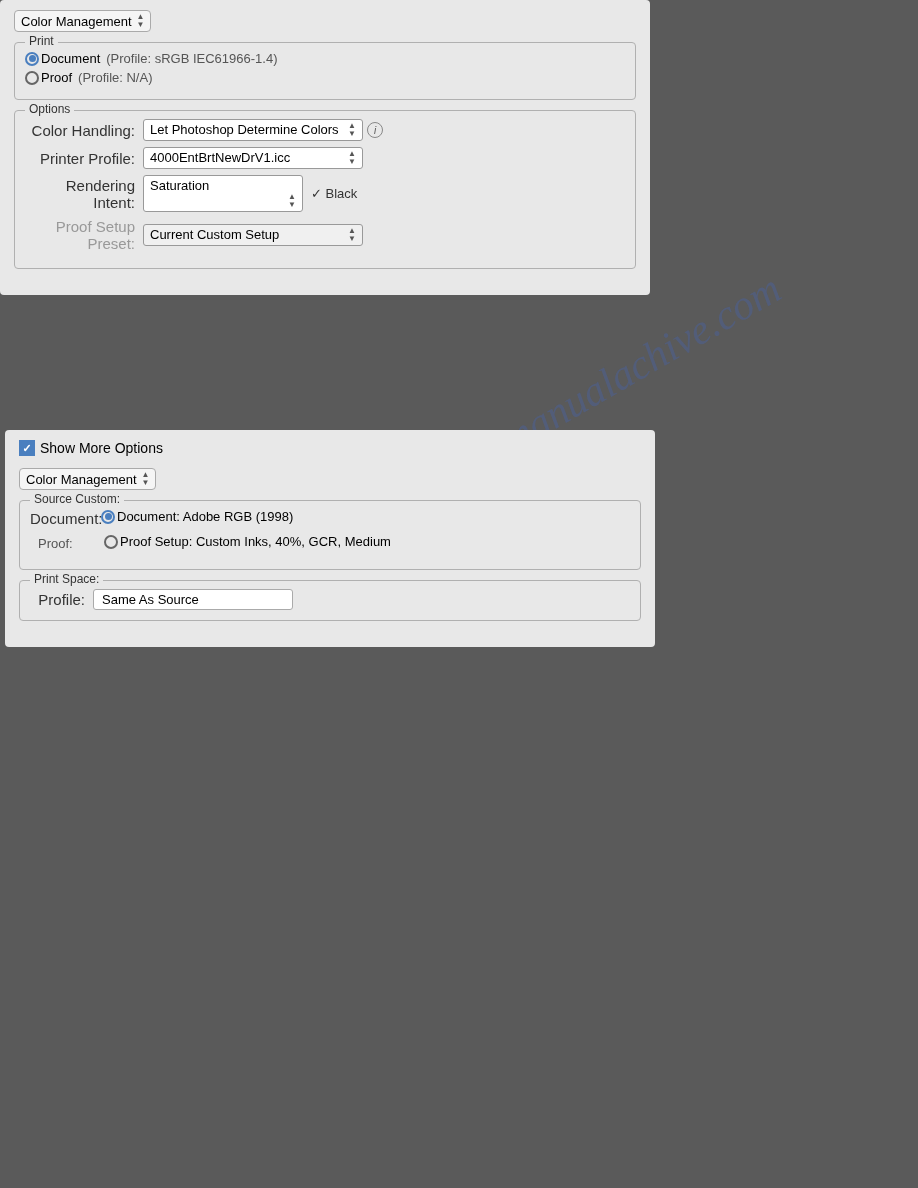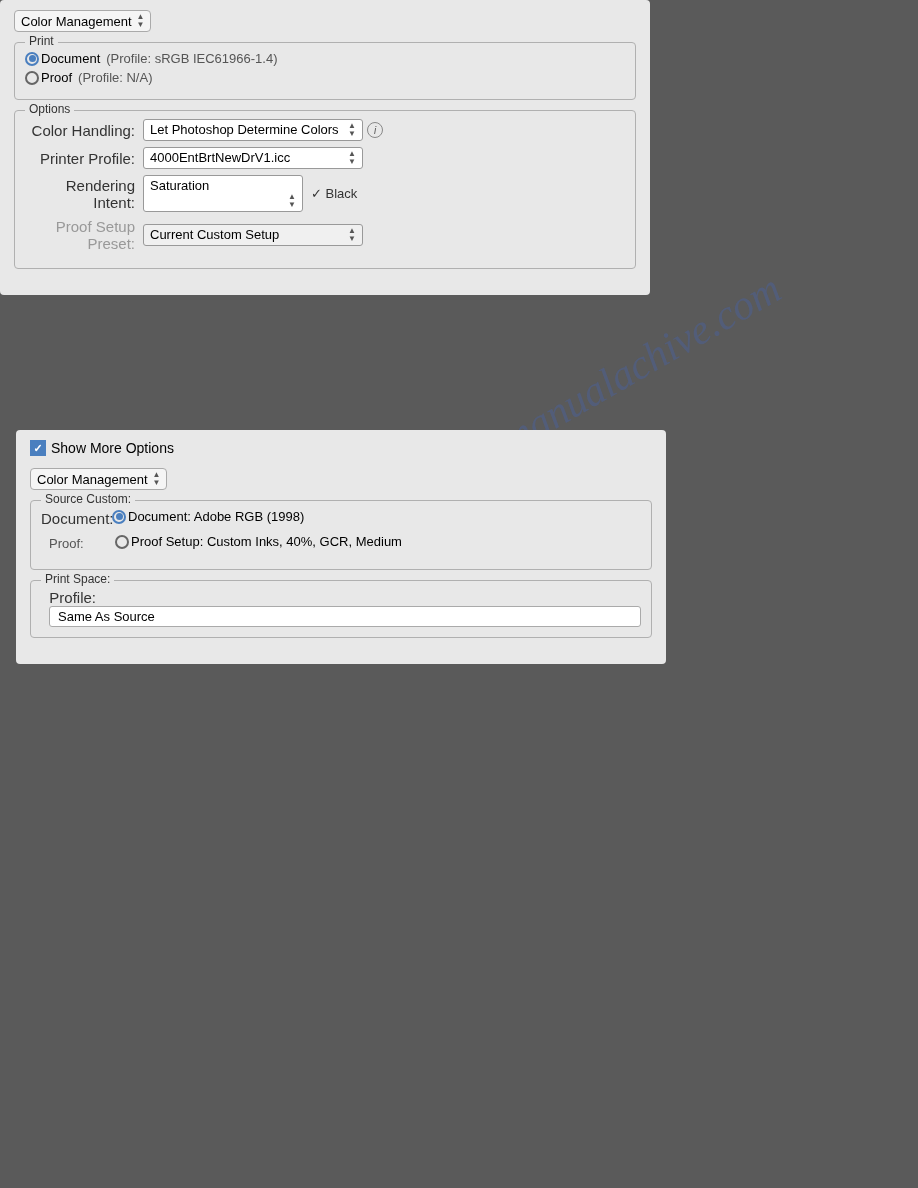--- a/index.html
+++ b/index.html
@@ -20,21 +20,21 @@
       left: 0;
       width: 650px;
       background: #e8e8e8;
       border-radius: 4px;
       padding: 10px 14px 16px 14px;
     }
 
     .panel-bottom {
       position: absolute;
       top: 430px;
-      left: 16px;
+      left: 5px;
       width: 650px;
       background: #e8e8e8;
       border-radius: 4px;
       padding: 10px 14px 16px 14px;
     }
 
     .section-header {
       display: flex;
       align-items: center;
       margin-bottom: 10px;
@@ -211,21 +211,21 @@
 
     .proof-label-left {
       width: 60px;
       color: #555;
       font-size: 13px;
       flex-shrink: 0;
     }
 
     .print-space-row {
       display: flex;
-      flex-direction: column;
+      align-items: center;
     }
 
     .print-space-value {
       background: #fff;
       border: 1px solid #aaa;
       border-radius: 3px;
       padding: 2px 8px;
       font-size: 13px;
       min-width: 200px;
     }

